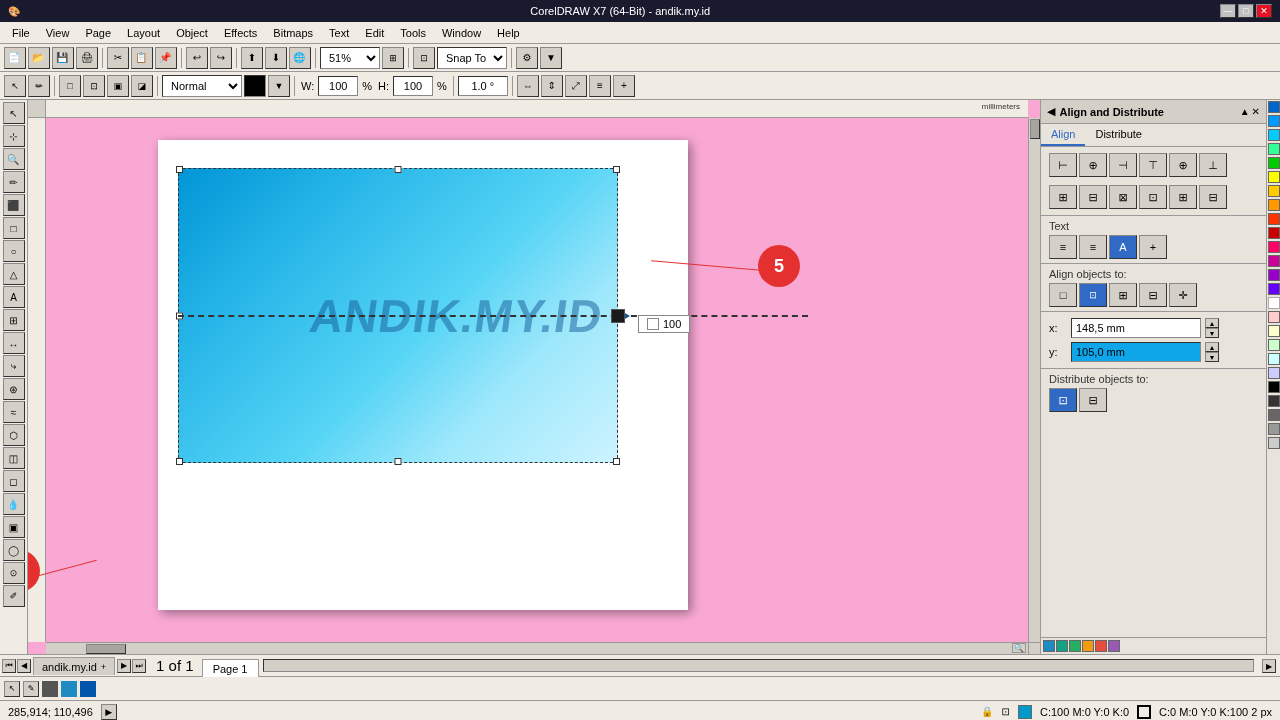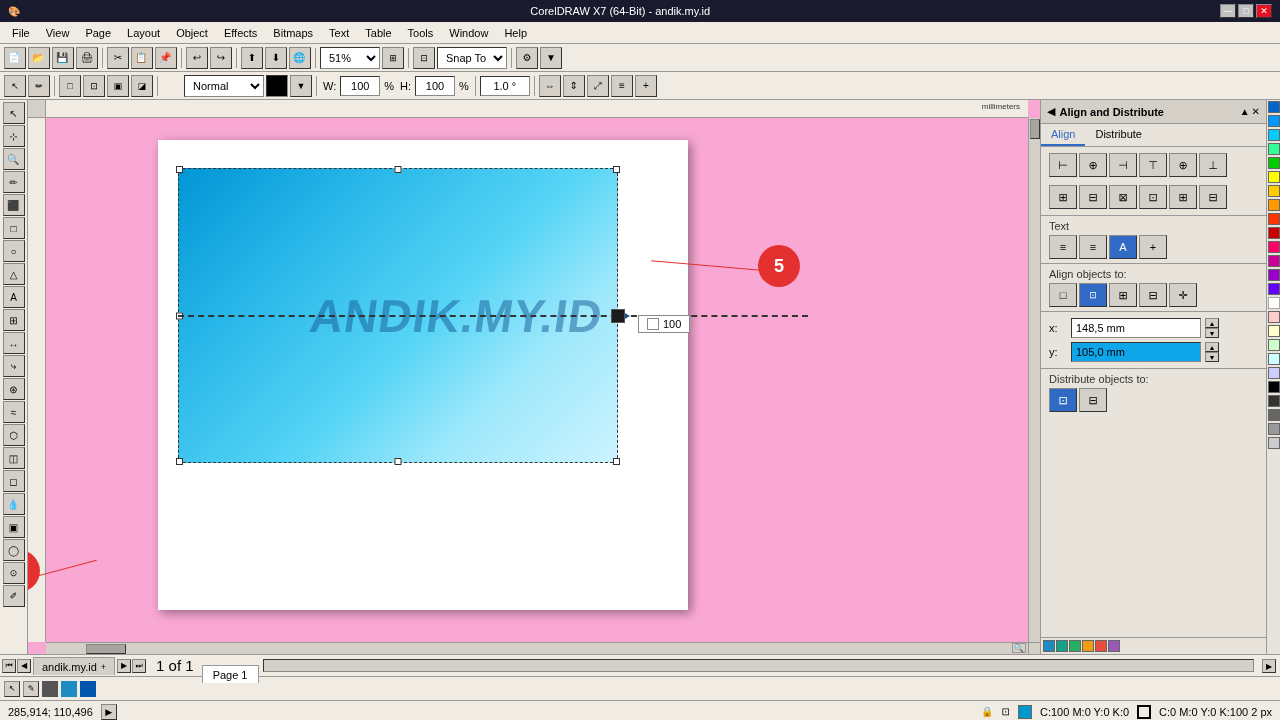--- a/index.html
+++ b/index.html
@@ -63,21 +63,21 @@
 
 <div id="menu-bar">
   <span class="menu-item">File</span>
   <span class="menu-item">View</span>
   <span class="menu-item">Page</span>
   <span class="menu-item">Layout</span>
   <span class="menu-item">Object</span>
   <span class="menu-item">Effects</span>
   <span class="menu-item">Bitmaps</span>
   <span class="menu-item">Text</span>
-  <span class="menu-item">Table</span>
+  <span class="menu-item">Edit</span>
   <span class="menu-item">Tools</span>
   <span class="menu-item">Window</span>
   <span class="menu-item">Help</span>
 </div>
 
 <div id="toolbar1">
   <div class="tb-btn">📄</div>
   <div class="tb-btn">📂</div>
   <div class="tb-btn">💾</div>
   <div class="tb-btn">🖨</div>
@@ -110,21 +110,21 @@
 <div id="toolbar2">
   <div class="tb-btn" style="font-size:9px;">↖</div>
   <div class="tb-btn" style="font-size:9px;">✏</div>
   <div class="tb-separator"></div>
   <div class="tb-btn" style="font-size:9px;">□</div>
   <div class="tb-btn" style="font-size:9px;">⊡</div>
   <div class="tb-btn" style="font-size:9px;">▣</div>
   <div class="tb-btn" style="font-size:9px;">◪</div>
   <div class="tb-separator"></div>
 
-  <select class="tb-dropdown" style="width:80px;margin-left:22px;">
+  <select class="tb-dropdown" style="width:80px;">
     <option>Normal</option>
   </select>
 
   <div style="width:22px;height:22px;border:1px inset #888;background:#000;cursor:pointer;"></div>
   <div class="tb-btn" style="font-size:9px;">▼</div>
   <div class="tb-separator"></div>
 
   <span class="tb-label">W:</span>
   <input class="tb-input" value="100" style="">
   <span class="tb-label">%</span>
@@ -388,21 +388,21 @@
   </div>
   <div style="display:flex;align-items:center;gap:1px;padding:0 2px;">
     <div style="width:14px;height:14px;background:#d4d0c8;border:1px outset #888;cursor:pointer;display:flex;align-items:center;justify-content:center;font-size:8px;">▶</div>
     <div style="width:14px;height:14px;background:#d4d0c8;border:1px outset #888;cursor:pointer;display:flex;align-items:center;justify-content:center;font-size:8px;">⏭</div>
   </div>
 
   <div style="padding:0 8px;font-size:15px;display:flex;align-items:center;">
     <span>1 of 1</span>
   </div>
 
-  <div style="background:white;border:1px solid #999;border-bottom:none;padding:0 10px;font-size:11px;cursor:pointer;height:18px;margin-top:10px;display:flex;align-items:center;">
+  <div style="background:white;border:1px solid #999;border-bottom:none;padding:0 10px;font-size:11px;cursor:pointer;height:18px;margin-top:4px;display:flex;align-items:center;">
     <span>Page 1</span>
   </div>
 
   <div style="flex:1;margin:4px 4px;background:#d4d0c8;border:1px inset #888;cursor:pointer;"></div>
   <div style="width:14px;height:14px;background:#d4d0c8;border:1px outset #888;cursor:pointer;display:flex;align-items:center;justify-content:center;font-size:8px;margin:4px;">▶</div>
 </div>
 
 <div id="bottom-toolbar" style="background:#f0ece4;height:24px;display:flex;align-items:center;padding:0 4px;gap:3px;border-top:1px solid #999;">
   <div style="width:16px;height:16px;background:#d4d0c8;border:1px outset #888;cursor:pointer;display:flex;align-items:center;justify-content:center;font-size:8px;">↖</div>
   <div style="width:16px;height:16px;background:#d4d0c8;border:1px outset #888;cursor:pointer;display:flex;align-items:center;justify-content:center;font-size:8px;">✎</div>

